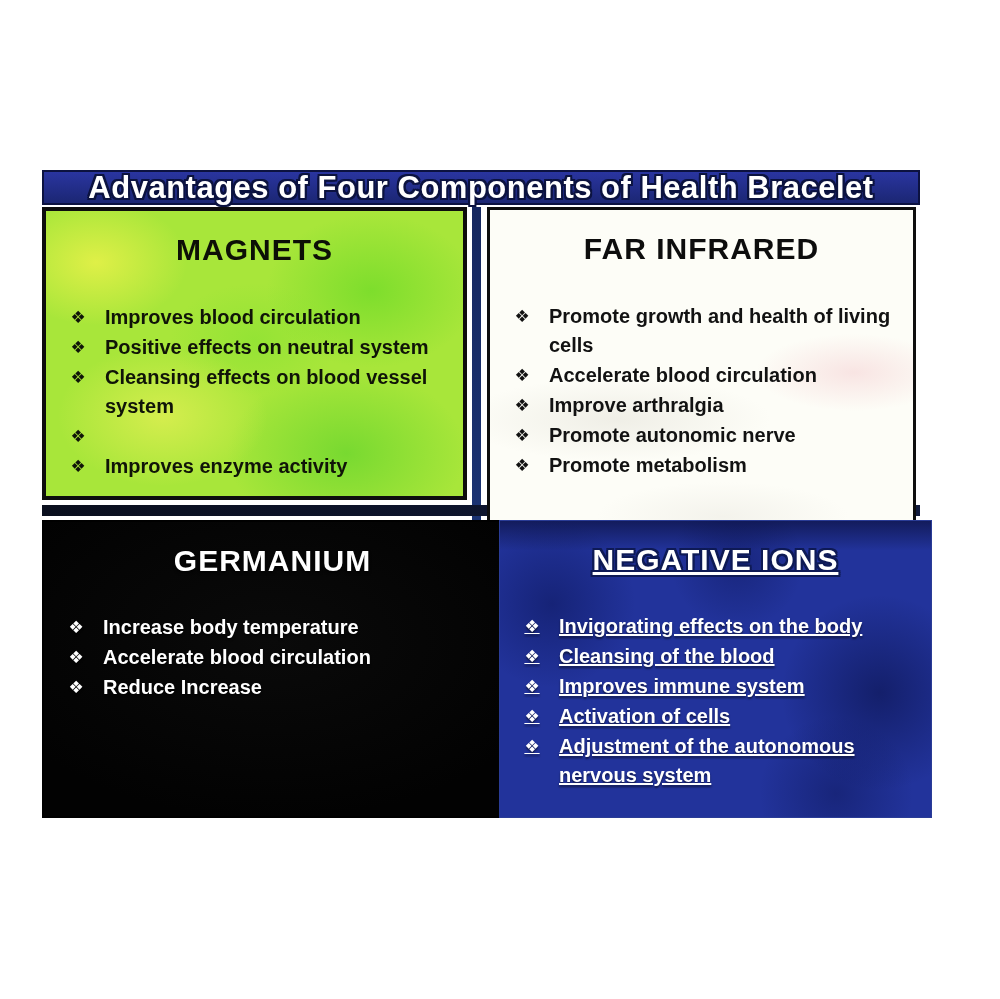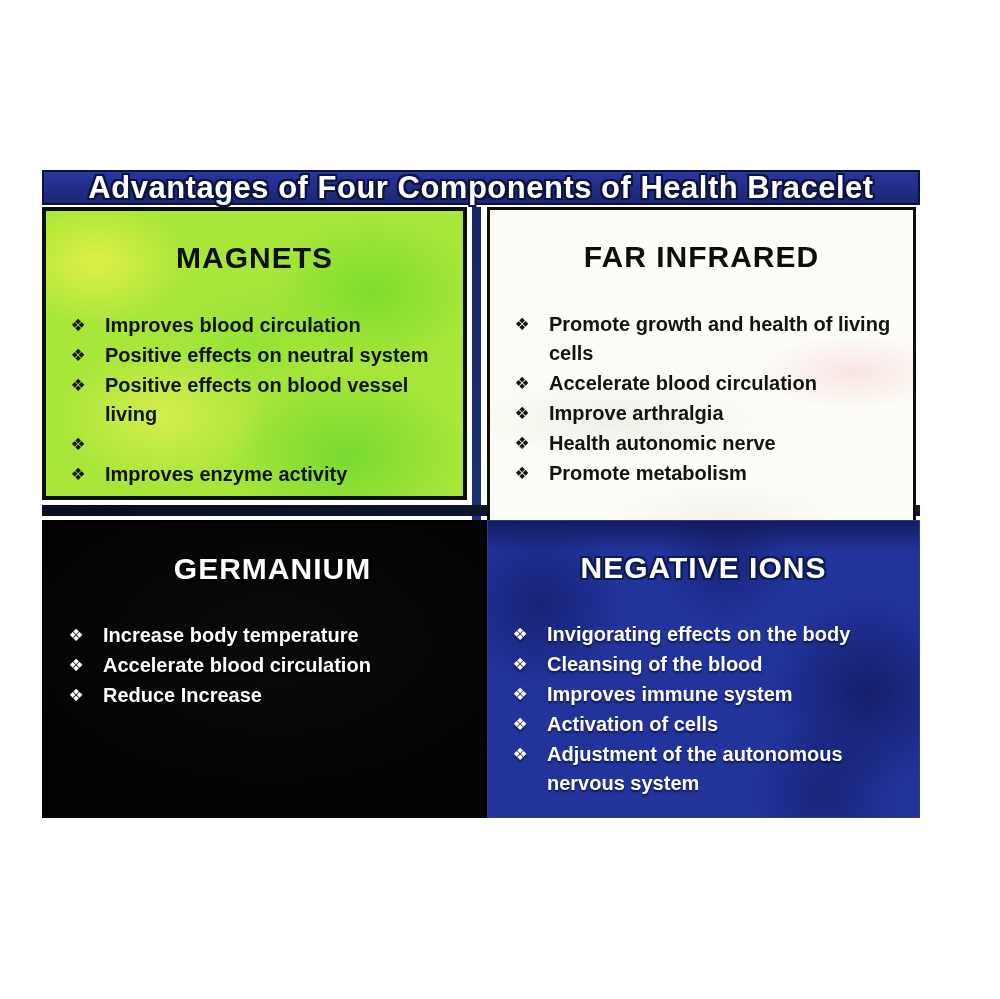--- a/index.html
+++ b/index.html
@@ -60,21 +60,21 @@
   .panel {
     position: absolute;
     box-sizing: border-box;
     overflow: hidden;
   }
   .panel-title {
     text-align: center;
     font-weight: bold;
     font-size: 30px;
     letter-spacing: 1px;
-    margin-top: 30px;
+    margin-top: 22px;
     white-space: nowrap;
   }
   .benefits {
     list-style: none;
     margin: 36px 0 0 0;
     padding: 0 10px 0 20px;
   }
   .benefits li {
     display: flex;
     align-items: flex-start;
@@ -130,31 +130,32 @@
     border: 2px solid #000000;
     background: radial-gradient(ellipse 300px 180px at 50% 40%, #0a0a0a, #020202);
     color: #ffffff;
   }
   .panel.germanium .panel-title { color: #ffffff; text-shadow: 0 2px 3px rgba(0,0,0,0.8); }
   .panel.germanium .benefits li,
   .panel.ions .benefits li { text-shadow: 0 2px 2px rgba(0,0,0,0.55); }
 
   
   .panel.ions {
-    left: 487px; top: 520px;
+    left: 499px; top: 520px;
     width: 433px; height: 298px;
     border: 1px solid #2a3c96;
     background:
       linear-gradient(rgba(8,12,50,0.6), rgba(8,12,50,0) 10%),
       radial-gradient(circle 120px at 12% 28%, rgba(12,22,90,0.55), rgba(12,22,90,0) 70%),
       radial-gradient(circle 140px at 88% 58%, rgba(10,18,75,0.6), rgba(10,18,75,0) 70%),
       radial-gradient(circle 95px at 55% 14%, rgba(15,25,95,0.5), rgba(15,25,95,0) 70%),
       radial-gradient(circle 110px at 78% 92%, rgba(16,26,96,0.55), rgba(16,26,96,0) 70%),
       #22339b;
     color: #ffffff;
+    text-decoration: underline;
   }
   .panel.ions .panel-title {
     color: #ffffff;
     text-shadow:
       -2px -2px 0 #0e1a55, 2px -2px 0 #0e1a55,
       -2px  2px 0 #0e1a55, 2px  2px 0 #0e1a55,
       -2px  0   0 #0e1a55, 2px  0   0 #0e1a55,
        0   -2px 0 #0e1a55, 0    2px 0 #0e1a55;
   }
 
@@ -179,21 +180,21 @@
         <li>
           <span class="bullet">❖</span>
           <span class="item-text">Improves blood circulation</span>
         </li>
         <li>
           <span class="bullet">❖</span>
           <span class="item-text">Positive effects on neutral system</span>
         </li>
         <li>
           <span class="bullet">❖</span>
-          <span class="item-text">Positive effects on blood vessel living</span>
+          <span class="item-text">Cleansing effects on blood vessel system</span>
         </li>
         <li>
           <span class="bullet">❖</span>
         </li>
         <li>
           <span class="bullet">❖</span>
           <span class="item-text">Improves enzyme activity</span>
         </li>
       </ul>
   </div>
@@ -208,21 +209,21 @@
         <li>
           <span class="bullet">❖</span>
           <span class="item-text">Accelerate blood circulation</span>
         </li>
         <li>
           <span class="bullet">❖</span>
           <span class="item-text">Improve arthralgia</span>
         </li>
         <li>
           <span class="bullet">❖</span>
-          <span class="item-text">Health autonomic nerve</span>
+          <span class="item-text">Promote autonomic nerve</span>
         </li>
         <li>
           <span class="bullet">❖</span>
           <span class="item-text">Promote metabolism</span>
         </li>
       </ul>
   </div>
 
   <div class="panel germanium">
     <div class="panel-title">GERMANIUM</div>

